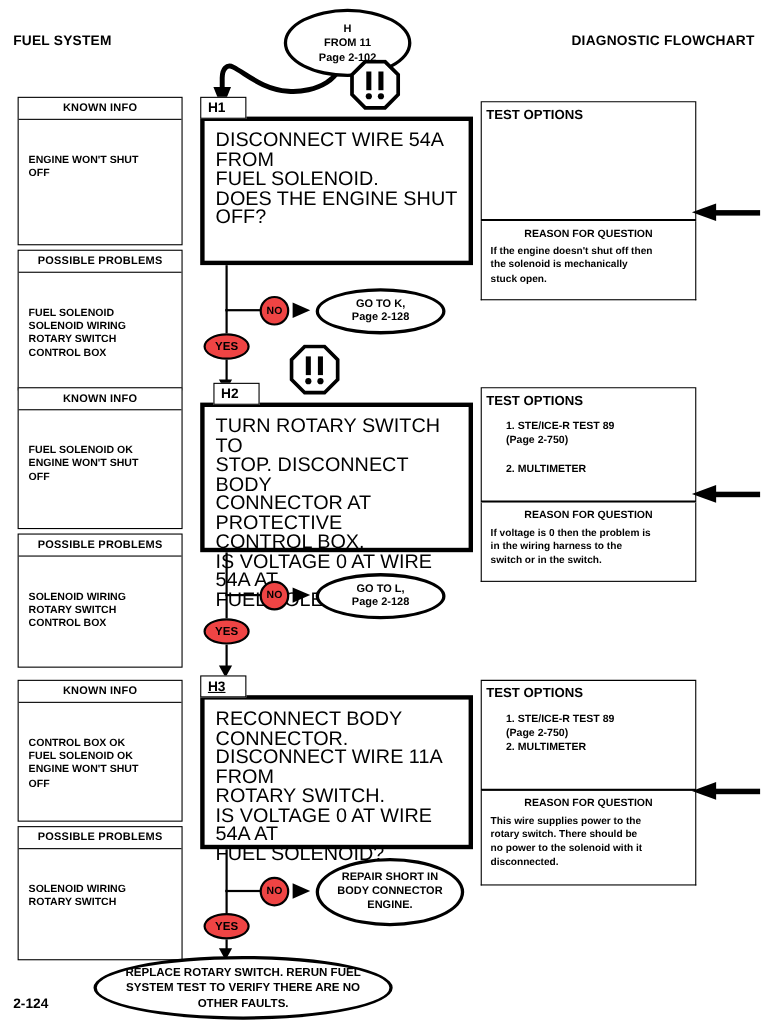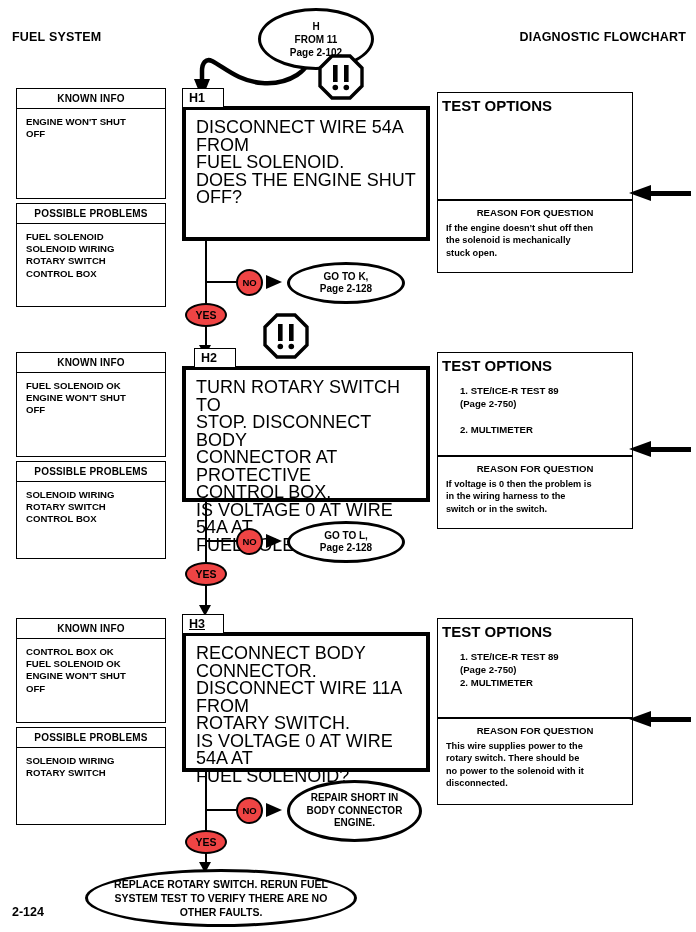--- a/index.html
+++ b/index.html
@@ -29,21 +29,21 @@
   
   .side-col { position: absolute; left: 16px; width: 150px; }
   .side-box { border: 1.6px solid #000; background: #fff; }
   .side-title {
     text-align: center; font-size: 10px; font-weight: bold;
     padding: 4px 0 4px; letter-spacing: .2px;
     border-bottom: 1.6px solid #000;
   }
   .side-body {
     font-size: 9.6px; font-weight: bold; line-height: 12.2px;
-    padding: 7px 8px 7px 9px; white-space: pre-line;
+    padding: 7px 8px 7px 9px; white-space: pre-line; margin-top: 24px;
   }
   .side-gap { height: 4px; }
 
   
   .qtag {
     position: absolute; width: 42px; height: 20px;
     border: 1.8px solid #000; background: #fff;
     font-size: 12.5px; font-weight: bold;
     display: flex; align-items: center; padding-left: 6px;
     z-index: 4;
@@ -55,21 +55,21 @@
   }
   .qtext {
     font-size: 18px; line-height: 17.5px; font-weight: 400;
     padding: 9px 9px 0 10px; white-space: pre-line;
   }
 
   
   .rpanel { position: absolute; left: 437px; width: 196px; }
   .rp-top { border: 1.6px solid #000; border-bottom: 2.6px solid #000; background: #fff; }
   .rp-head {
-    font-size: 15px; font-weight: bold; padding: 4px 0 0 4px;
+    font-size: 12px; font-weight: bold; padding: 4px 0 0 4px;
   }
   .rp-body {
     font-size: 9.6px; font-weight: bold; line-height: 13px;
     padding: 10px 6px 6px 22px; white-space: pre-line;
   }
   .rp-bot { border: 1.6px solid #000; border-top: none; background: #fff; }
   .rp-bhead {
     font-size: 9.6px; font-weight: bold; text-align: center;
     padding: 6px 0 4px;
   }

